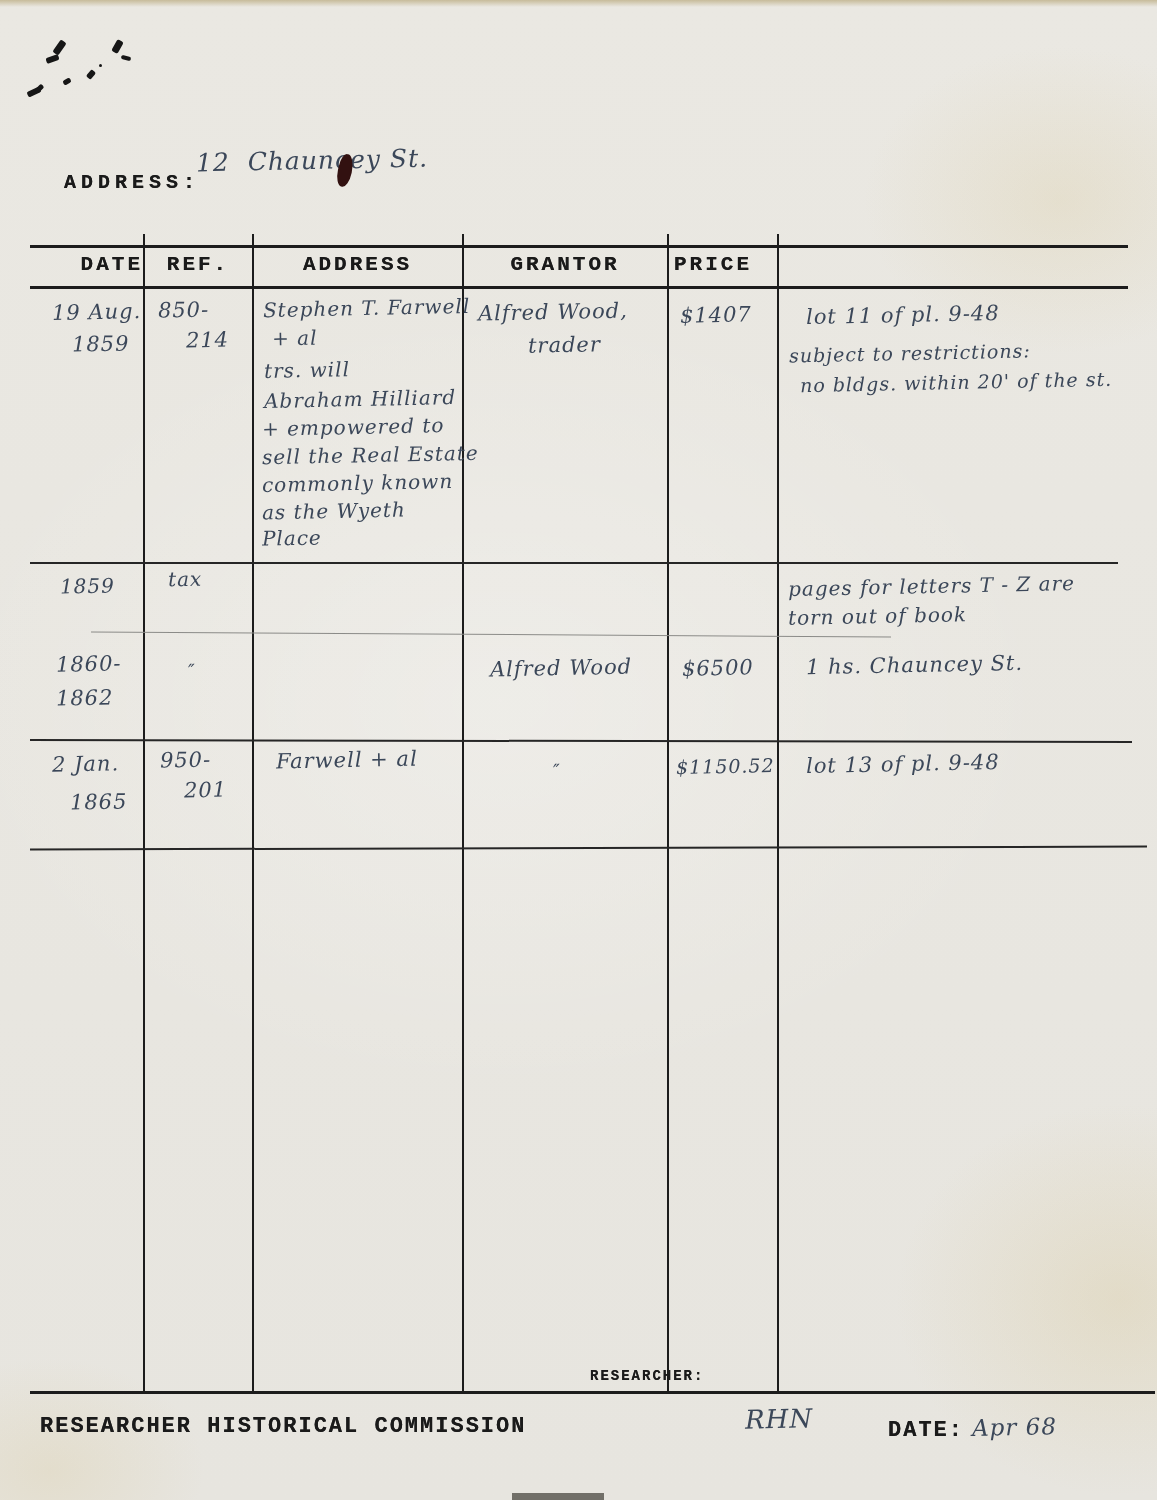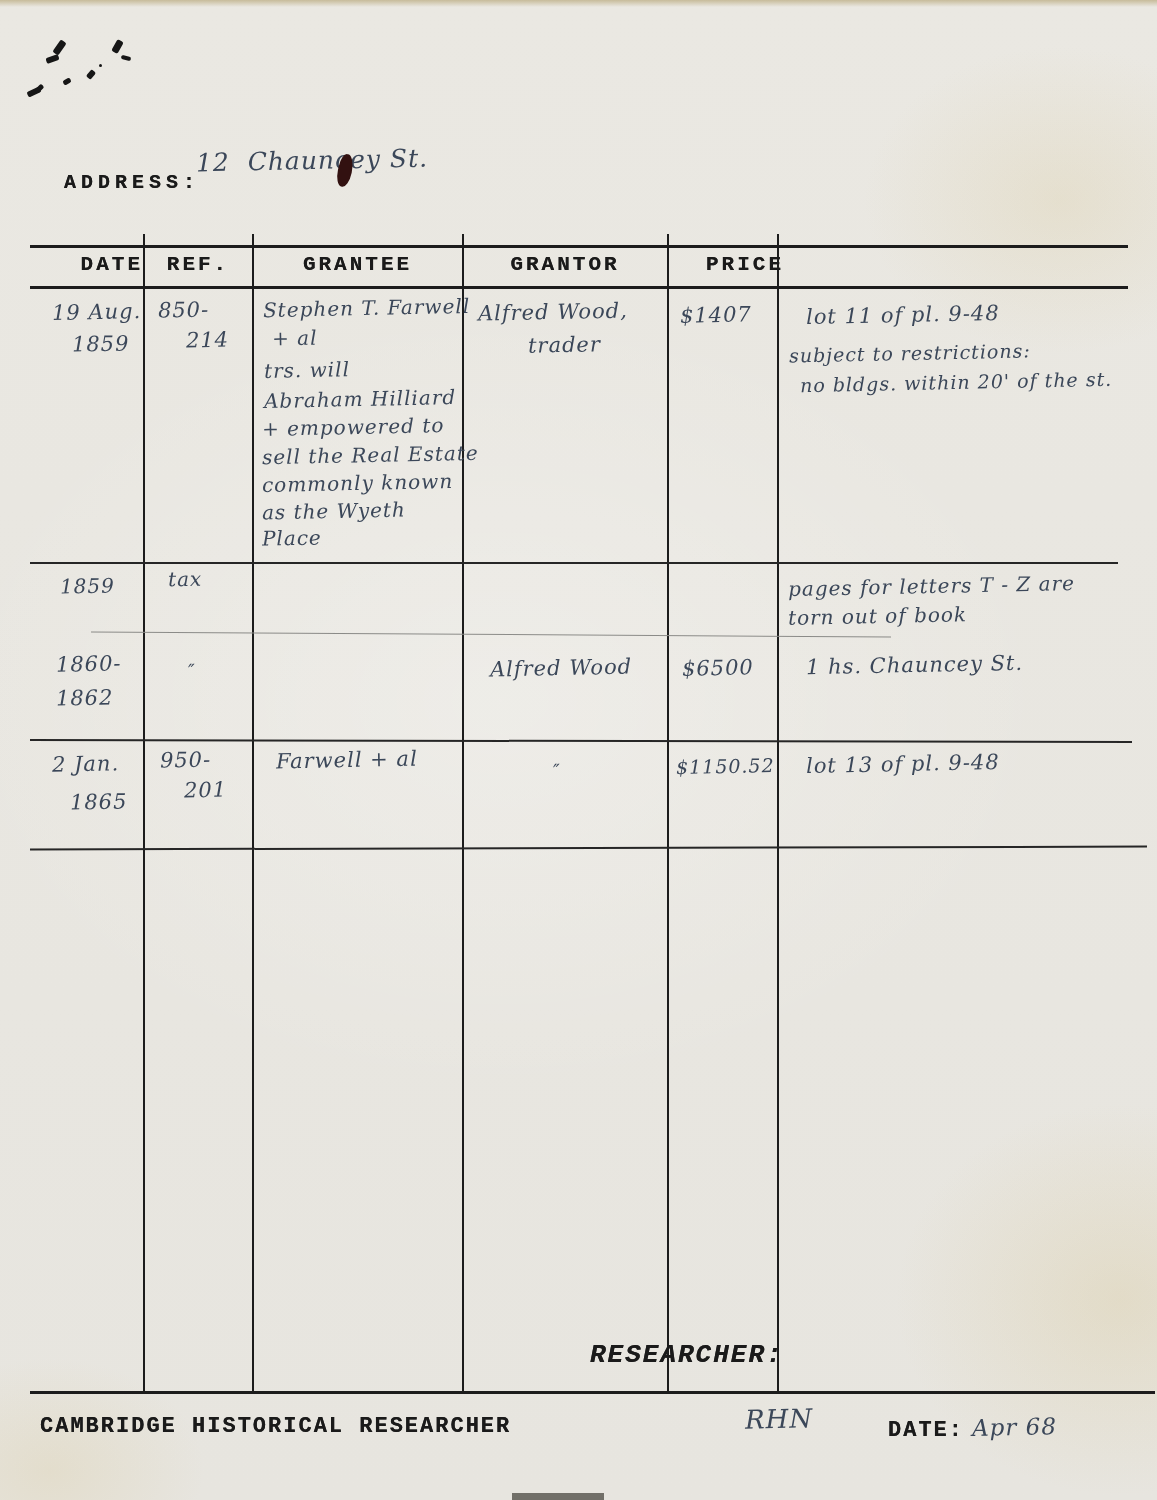--- a/index.html
+++ b/index.html
@@ -68,23 +68,23 @@
   <div class="vline" style="left:777px;"></div>
 
   <div class="hline" style="left:30px;top:562px;width:1088px;height:2px;background:#262626;"></div>
   <div class="hline" style="left:91px;top:634px;width:800px;height:1px;background:#8b8b88;transform:rotate(0.35deg);"></div>
   <div class="hline" style="left:30px;top:740px;width:1102px;height:2px;background:#262626;transform:rotate(0.1deg);"></div>
   <div class="hline" style="left:30px;top:847px;width:1117px;height:2px;background:#262626;transform:rotate(-0.15deg);"></div>
   <div class="hline" style="left:30px;top:1391px;width:1125px;height:3px;"></div>
 
   <div class="typed hdr" style="left:30px;width:113px;text-align:right;">DATE</div>
   <div class="typed hdr" style="left:143px;width:110px;">REF.</div>
-  <div class="typed hdr" style="left:253px;width:209px;">GRANTEE</div>
+  <div class="typed hdr" style="left:253px;width:209px;">ADDRESS</div>
   <div class="typed hdr" style="left:462px;width:206px;">GRANTOR</div>
-  <div class="typed hdr" style="left:700px;width:90px;">PRICE</div>
+  <div class="typed hdr" style="left:668px;width:90px;">PRICE</div>
 
   <span class="hw" style="left:52px;top:300px;">19 Aug.</span>
   <span class="hw" style="left:72px;top:332px;">1859</span>
   <span class="hw" style="left:158px;top:298px;">850-</span>
   <span class="hw" style="left:186px;top:328px;">214</span>
 
   <span class="hw" style="left:263px;top:296px;font-size:20px;">Stephen T. Farwell</span>
   <span class="hw" style="left:272px;top:326px;font-size:20px;">+ al</span>
   <span class="hw" style="left:264px;top:358px;font-size:20px;">trs. will</span>
   <span class="hw" style="left:264px;top:387px;font-size:20px;">Abraham Hilliard</span>
@@ -116,20 +116,20 @@
 
   <span class="hw" style="left:52px;top:752px;">2 Jan.</span>
   <span class="hw" style="left:70px;top:790px;">1865</span>
   <span class="hw" style="left:160px;top:748px;">950-</span>
   <span class="hw" style="left:184px;top:778px;">201</span>
   <span class="hw" style="left:276px;top:748px;">Farwell + al</span>
   <span class="hw" style="left:553px;top:760px;font-size:18px;">″</span>
   <span class="hw" style="left:676px;top:755px;font-size:19px;">$1150.52</span>
   <span class="hw" style="left:806px;top:752px;">lot 13 of pl. 9-48</span>
 
-  <span class="typed" style="left:40px;top:1414px;font-size:22px;letter-spacing:2px;">CAMBRIDGE HISTORICAL RESEARCHER</span>
-  <span class="typed" style="left:590px;top:1340px;font-size:26px;letter-spacing:2px;font-style:italic;">RESEARCHER:</span>
+  <span class="typed" style="left:40px;top:1414px;font-size:22px;letter-spacing:2px;">RESEARCHER HISTORICAL COMMISSION</span>
+  <span class="typed" style="left:590px;top:1368px;font-size:14px;letter-spacing:2px;">RESEARCHER:</span>
   <span class="hw big" style="left:745px;top:1404px;font-size:26px;">RHN</span>
   <span class="typed" style="left:888px;top:1418px;font-size:22px;letter-spacing:2px;">DATE:</span>
   <span class="hw big" style="left:972px;top:1414px;font-size:23px;">Apr 68</span>
 
   <div class="bottom-mark" style="left:512px;top:1493px;width:92px;height:7px;"></div>
 </div>
 
 </body></html>

